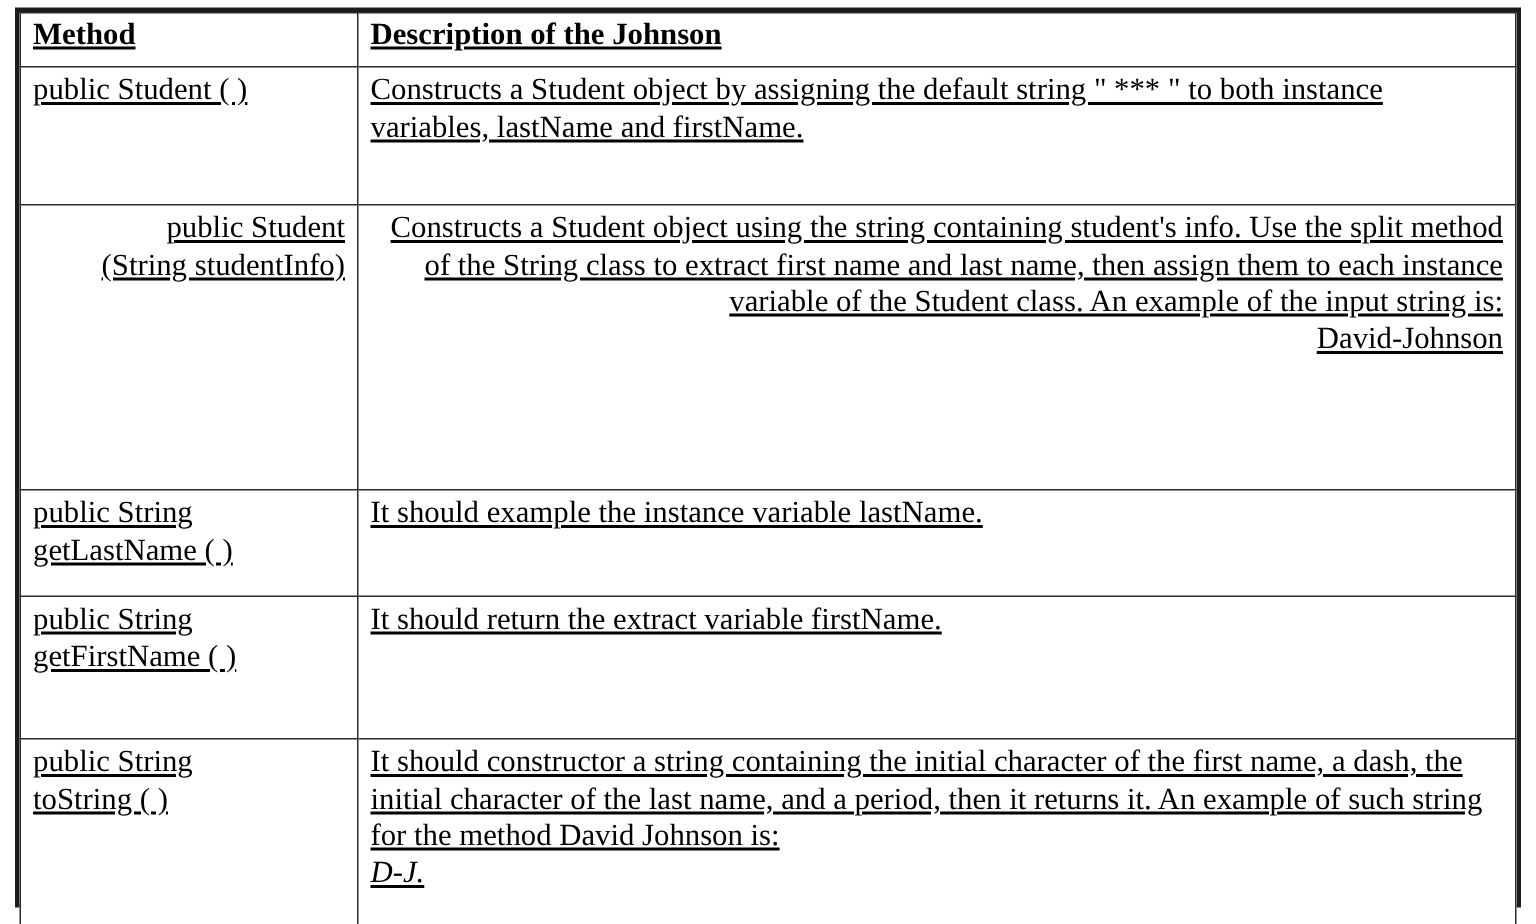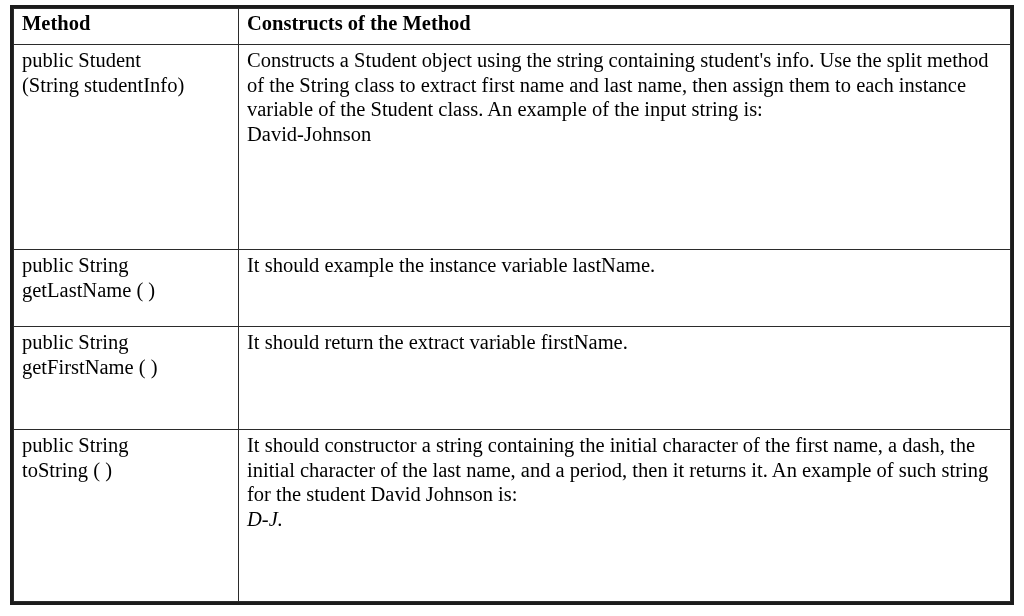--- a/index.html
+++ b/index.html
@@ -42,30 +42,31 @@
 
   table.method-table th,
   table.method-table td {
     border: 1px solid #2b2b2b;
     vertical-align: top;
     padding: 3px 8px 4px 8px;
     font-size: 20.5px;
     line-height: 1.20;
     text-align: left;
     background: #ffffff;
+    text-decoration: underline;
   }
   table.method-table thead th {
     font-weight: bold;
     height: 31px;
     padding-top: 2px;
     padding-bottom: 2px;
   }
   
   tr.row-0 td { height: 84px; }
-  tr.row-1 td { height: 182px; }
+  tr.row-1 td { height: 182px; text-align: right; }
   tr.row-2 td { height: 63px; }
   tr.row-3 td { height: 87px; }
   tr.row-4 td { height: 151px; }
 
   .cell-text {
     display: block;
     white-space: pre-line;
   }
   .desc-italic {
     font-style: italic;
@@ -77,24 +78,32 @@
 <div id="page">
   <div class="table-wrap">
     <table class="method-table">
       <colgroup>
         <col class="c-method">
         <col class="c-desc">
       </colgroup>
       <thead>
         <tr>
           <th>Method</th>
-          <th>Constructs of the Method</th>
+          <th>Description of the Johnson</th>
         </tr>
       </thead>
       <tbody>
+        <tr class="row-0">
+          <td>
+            <span class="cell-text">public Student ( )</span>
+          </td>
+          <td>
+            <span class="cell-text">Constructs a Student object by assigning the default string " *** " to both instance variables, lastName and firstName.</span>
+          </td>
+        </tr>
         <tr class="row-1">
           <td>
             <span class="cell-text">public Student
 (String studentInfo)</span>
           </td>
           <td>
             <span class="cell-text">Constructs a Student object using the string containing student's info. Use the split method of the String class to extract first name and last name, then assign them to each instance variable of the Student class. An example of the input string is:
 David-Johnson</span>
           </td>
         </tr>
@@ -115,20 +124,20 @@
           <td>
             <span class="cell-text">It should return the extract variable firstName.</span>
           </td>
         </tr>
         <tr class="row-4">
           <td>
             <span class="cell-text">public String
 toString ( )</span>
           </td>
           <td>
-            <span class="cell-text">It should constructor a string containing the initial character of the first name, a dash, the initial character of the last name, and a period, then it returns it.  An example of such string for the student David Johnson is:</span>
+            <span class="cell-text">It should constructor a string containing the initial character of the first name, a dash, the initial character of the last name, and a period, then it returns it.  An example of such string for the method David Johnson is:</span>
             <span class="cell-text desc-italic">D-J.</span>
           </td>
         </tr>
       </tbody>
     </table>
   </div>
 </div>
 
 </body></html>

